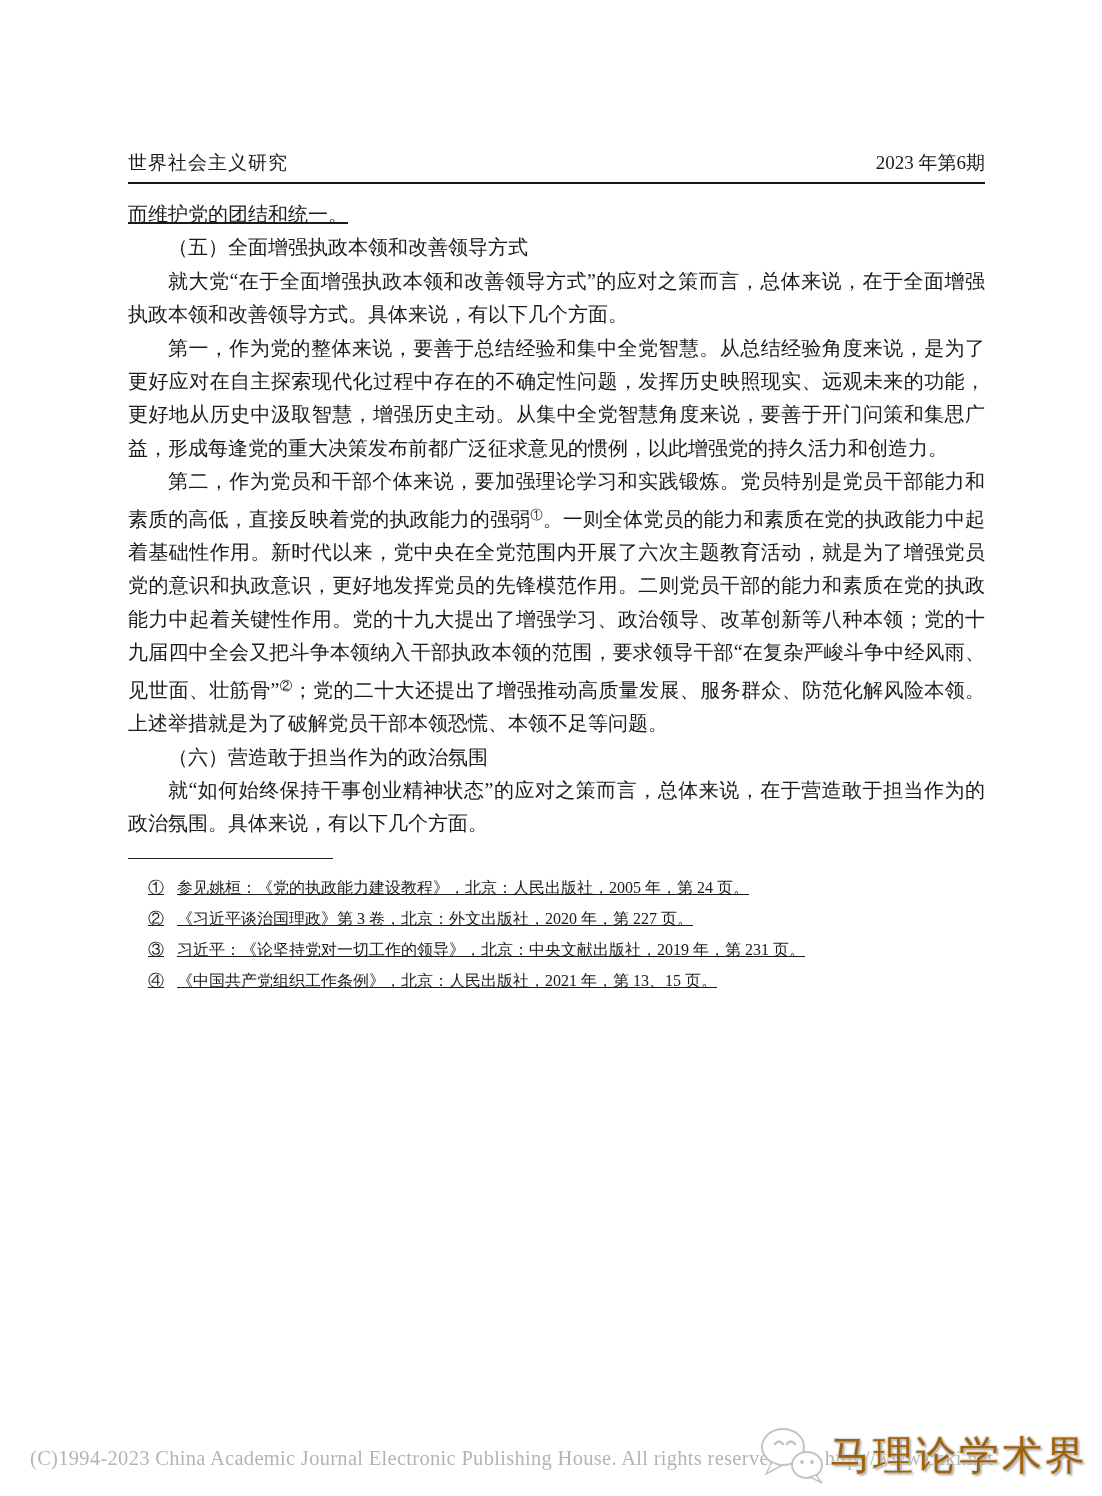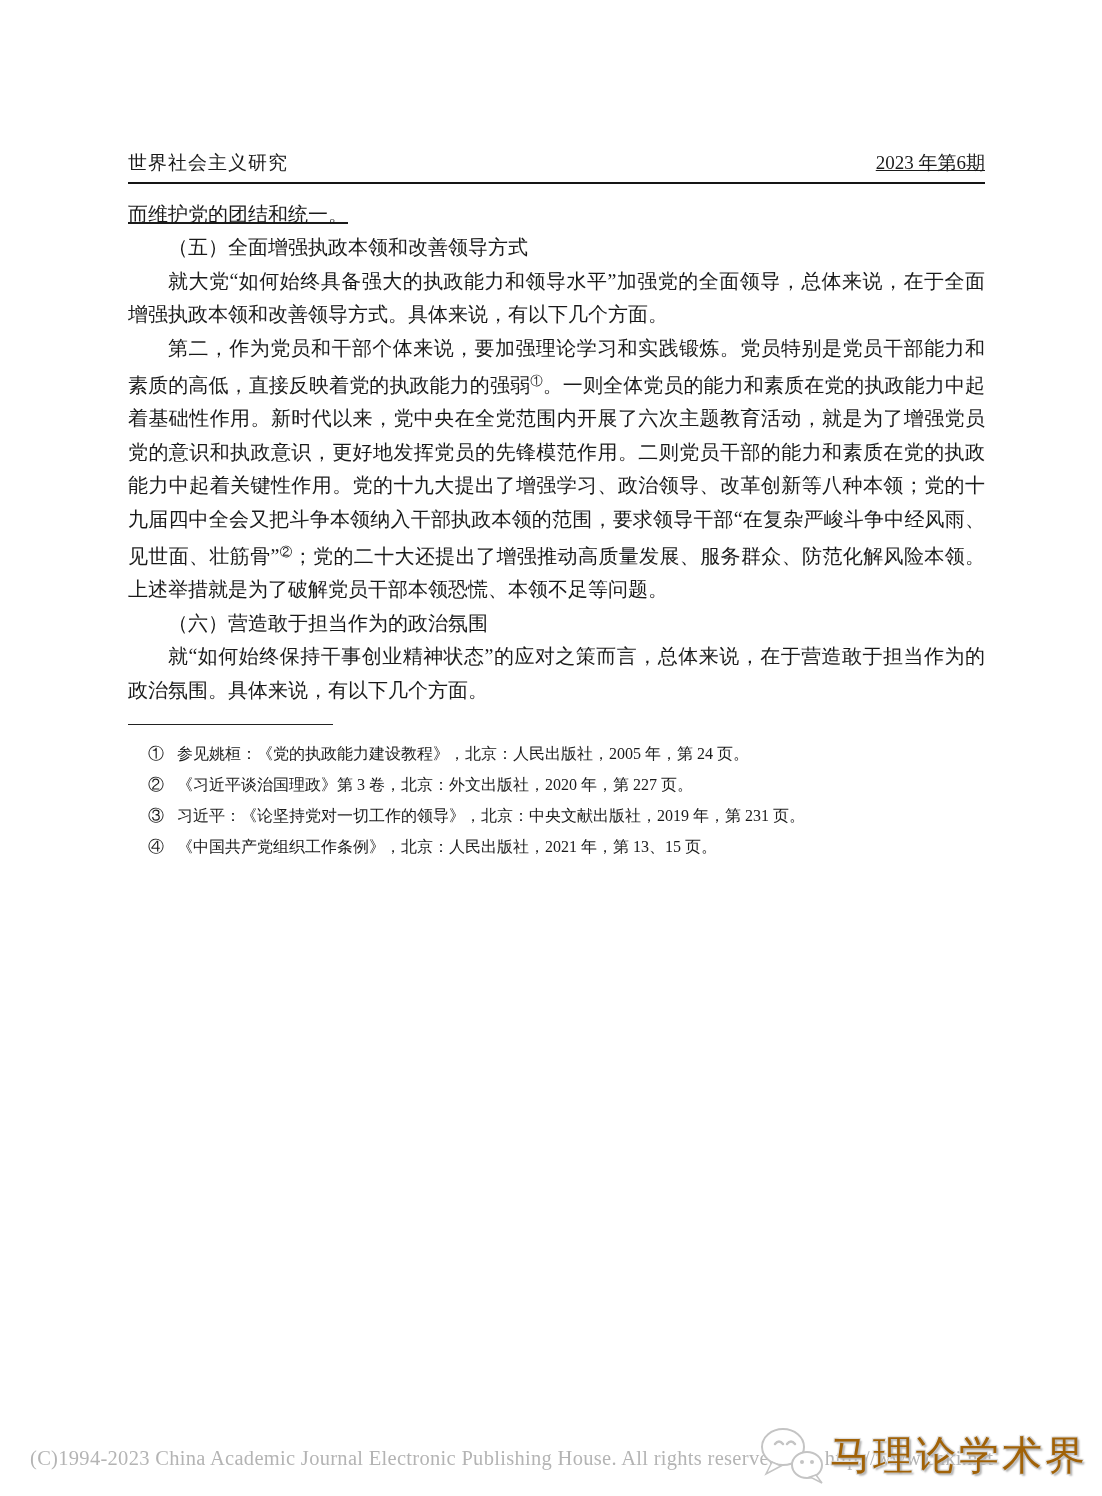--- a/index.html
+++ b/index.html
@@ -12,42 +12,42 @@
     overflow:hidden;
   }
   .content {
     position:absolute;
     left:128px;
     top:150px;
     width:857px;
   }
   .page-header { position:relative; height:26px; font-size:19px; }
   .journal-title { position:absolute; left:0; right:8px; text-align:left; letter-spacing:1px; }
-  .issue-label { position:absolute; right:0; top:0;text-decoration:underline; }
+  .issue-label { position:absolute; right:0; top:0; }
   .header-rule { border-top:2px solid #151515; margin-top:6px; }
 
   .article {
     margin-top:14px;
     font-size:20px;
     line-height:33.4px;
     text-align:justify;
   }
   .article p { margin:0; text-indent:2em; }
   .article p.continuation { text-indent:0;text-decoration:underline; }
   .article p.heading { }
   .sup { font-size:12.5px; vertical-align:7px; }
 
   .footnote-separator {
     width:205px;
     border-top:1.5px solid #222;
     margin-top:17px;
     margin-bottom:13px;
   }
   .footnotes { font-size:16px; line-height:31px; }
-  .footnote { padding-left:20px; text-align:justify; }
+  .footnote { padding-left:20px; text-align:justify;text-decoration:underline; }
   .fn-marker { margin-right:13px; }
 
   .page-number {
     margin-top:9px;
     margin-left:-6px;
     font-size:19px;
     letter-spacing:1px;
   }
 
   .footer {
@@ -85,21 +85,22 @@
 
   <div class="page-header">
     <span class="journal-title">世界社会主义研究</span>
     <span class="issue-label">2023 年第6期</span>
   </div>
   <div class="header-rule"></div>
 
   <div class="article" id="article-body">
       <p class="continuation"><span>而维护党的团结和统一。</span></p>
       <p class="heading"><span>（五）全面增强执政本领和改善领导方式</span></p>
-      <p class="normal"><span>就大党“如何始终具备强大的执政能力和领导水平”加强党的全面领导，总体来说，在于全面增强执政本领和改善领导方式。具体来说，有以下几个方面。</span></p>
+      <p class="normal"><span>就大党“在于全面增强执政本领和改善领导方式”的应对之策而言，总体来说，在于全面增强执政本领和改善领导方式。具体来说，有以下几个方面。</span></p>
+      <p class="normal"><span>第一，作为党的整体来说，要善于总结经验和集中全党智慧。从总结经验角度来说，是为了更好应对在自主探索现代化过程中存在的不确定性问题，发挥历史映照现实、远观未来的功能，更好地从历史中汲取智慧，增强历史主动。从集中全党智慧角度来说，要善于开门问策和集思广益，形成每逢党的重大决策发布前都广泛征求意见的惯例，以此增强党的持久活力和创造力。</span></p>
       <p class="normal"><span>第二，作为党员和干部个体来说，要加强理论学习和实践锻炼。党员特别是党员干部能力和素质的高低，直接反映着党的执政能力的强弱</span><span class="sup">①</span><span>。一则全体党员的能力和素质在党的执政能力中起着基础性作用。新时代以来，党中央在全党范围内开展了六次主题教育活动，就是为了增强党员党的意识和执政意识，更好地发挥党员的先锋模范作用。二则党员干部的能力和素质在党的执政能力中起着关键性作用。党的十九大提出了增强学习、政治领导、改革创新等八种本领；党的十九届四中全会又把斗争本领纳入干部执政本领的范围，要求领导干部“在复杂严峻斗争中经风雨、见世面、壮筋骨”</span><span class="sup">②</span><span>；党的二十大还提出了增强推动高质量发展、服务群众、防范化解风险本领。上述举措就是为了破解党员干部本领恐慌、本领不足等问题。</span></p>
       <p class="heading"><span>（六）营造敢于担当作为的政治氛围</span></p>
       <p class="normal"><span>就“如何始终保持干事创业精神状态”的应对之策而言，总体来说，在于营造敢于担当作为的政治氛围。具体来说，有以下几个方面。</span></p>
     </div>
 
   <div class="footnote-separator"></div>
   <div class="footnotes" id="footnotes">
       <div class="footnote"><span class="fn-marker">①</span><span>参见姚桓：《党的执政能力建设教程》，北京：人民出版社，2005 年，第 24 页。</span></div>
       <div class="footnote"><span class="fn-marker">②</span><span>《习近平谈治国理政》第 3 卷，北京：外文出版社，2020 年，第 227 页。</span></div>
       <div class="footnote"><span class="fn-marker">③</span><span>习近平：《论坚持党对一切工作的领导》，北京：中央文献出版社，2019 年，第 231 页。</span></div>

